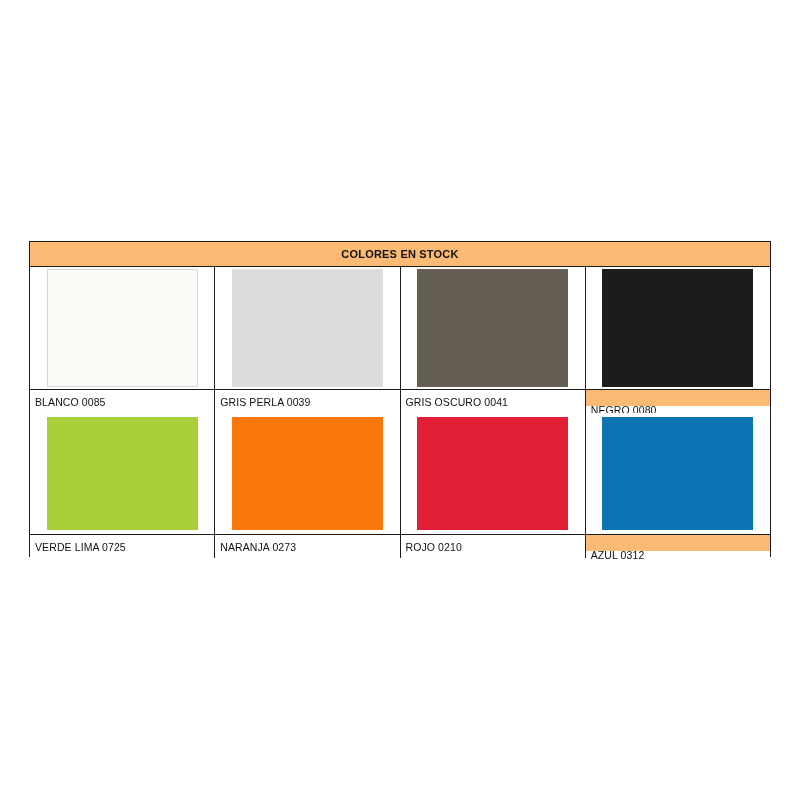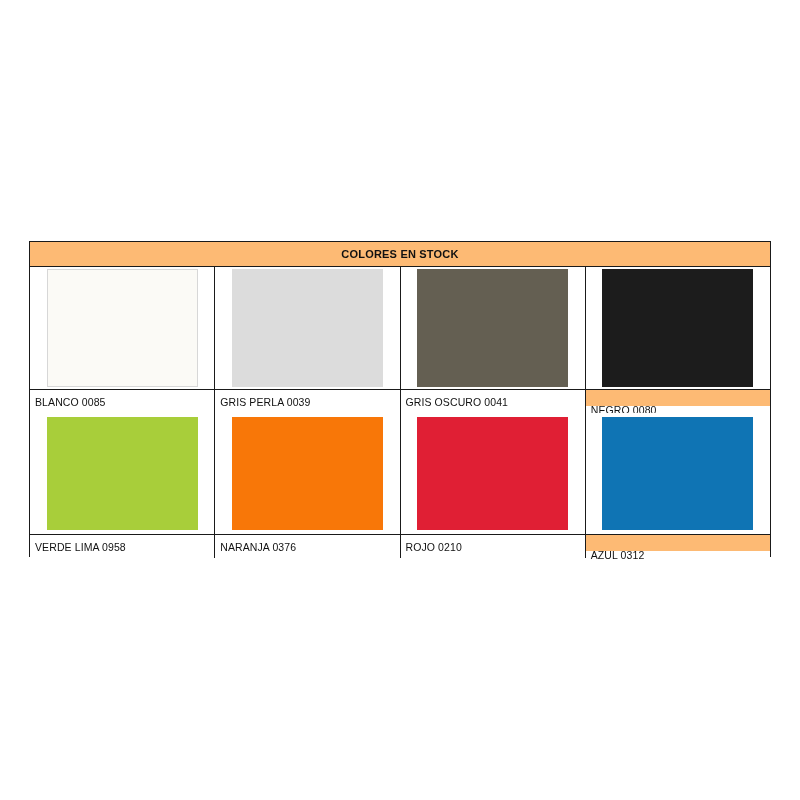--- a/index.html
+++ b/index.html
@@ -161,24 +161,24 @@
       </div>
       <div class="swatch-cell">
         <div class="swatch row2" id="sw-1-2" style="background: rgb(224, 31, 52);"></div>
       </div>
       <div class="swatch-cell">
         <div class="swatch row2" id="sw-1-3" style="background: rgb(15, 116, 180);"></div>
       </div>
     </div>
     <div class="label-strip">
       <div class="label-cell">
-        <span class="label-text">VERDE LIMA 0958</span>
+        <span class="label-text">VERDE LIMA 0725</span>
       </div>
       <div class="label-cell">
-        <span class="label-text">NARANJA 0376</span>
+        <span class="label-text">NARANJA 0273</span>
       </div>
       <div class="label-cell">
         <span class="label-text">ROJO 0210</span>
       </div>
       <div class="label-cell">
         <span class="label-text">AZUL 0312</span>
       </div>
     </div>
   </div>
 

